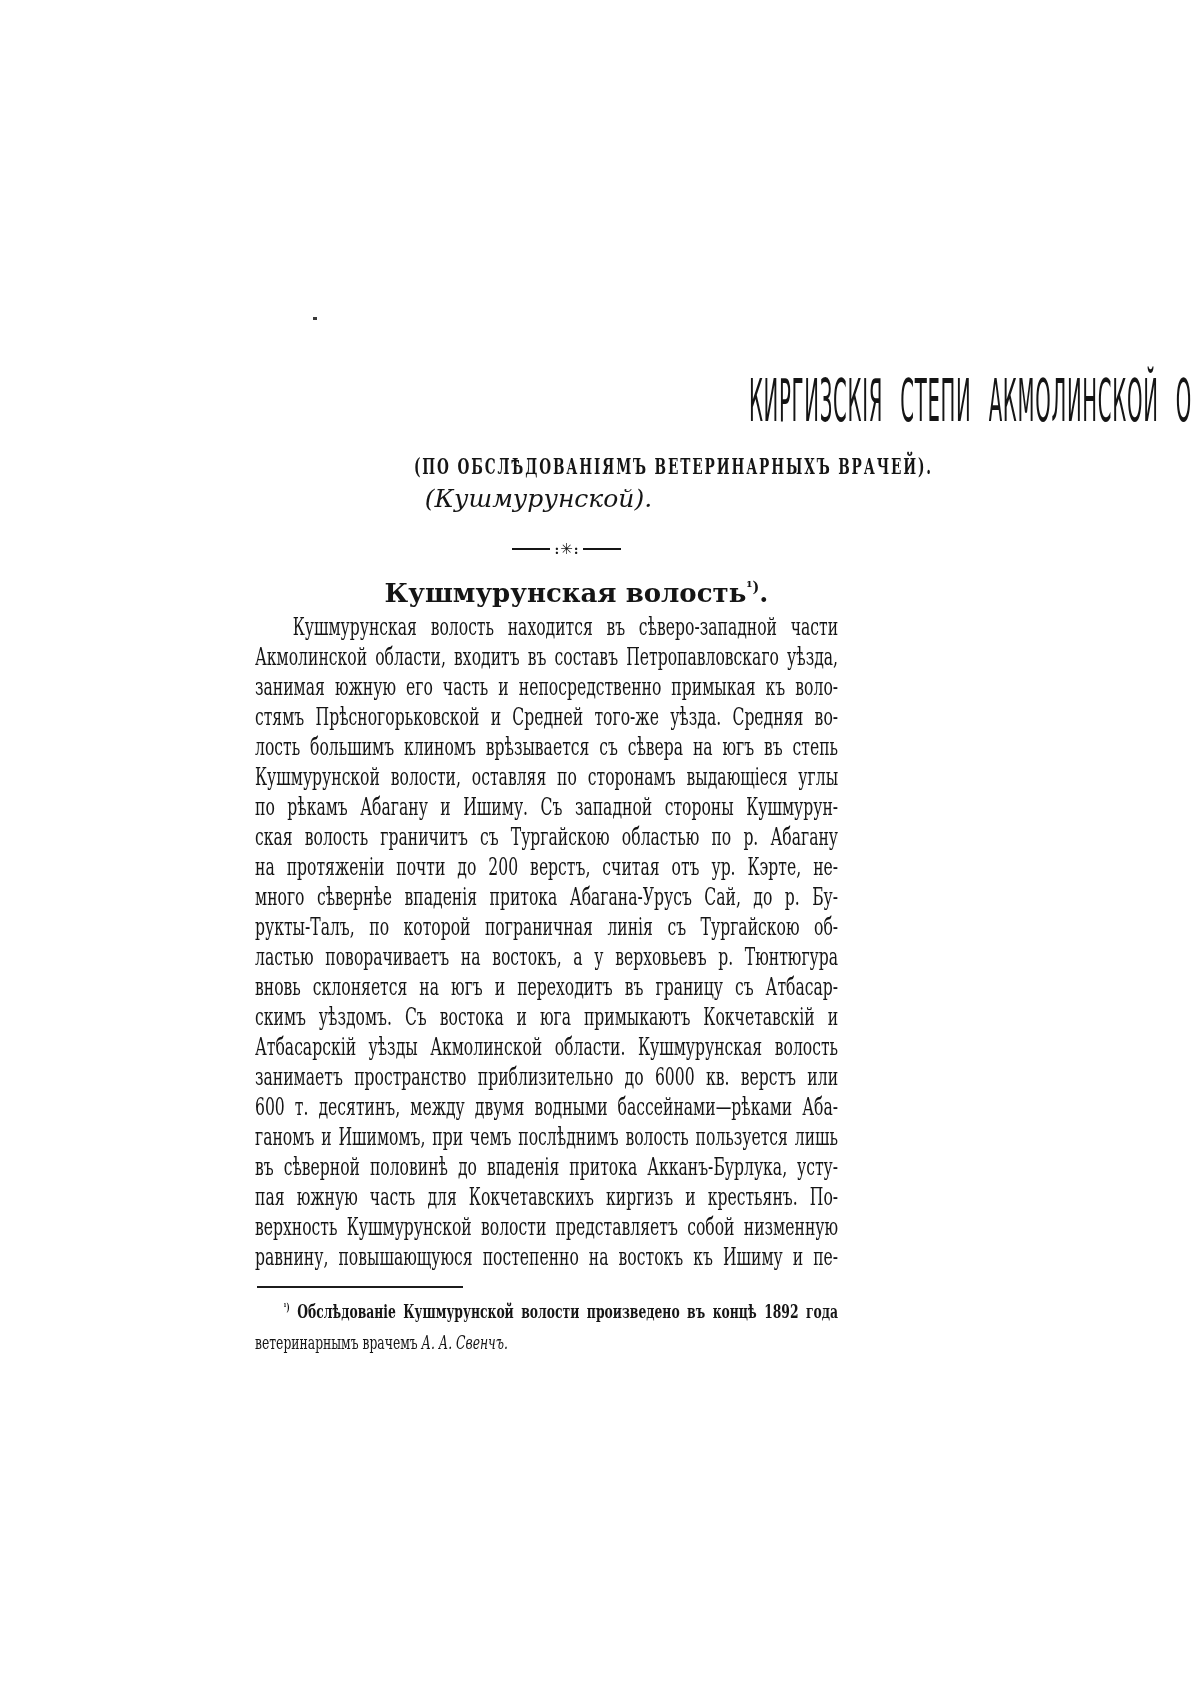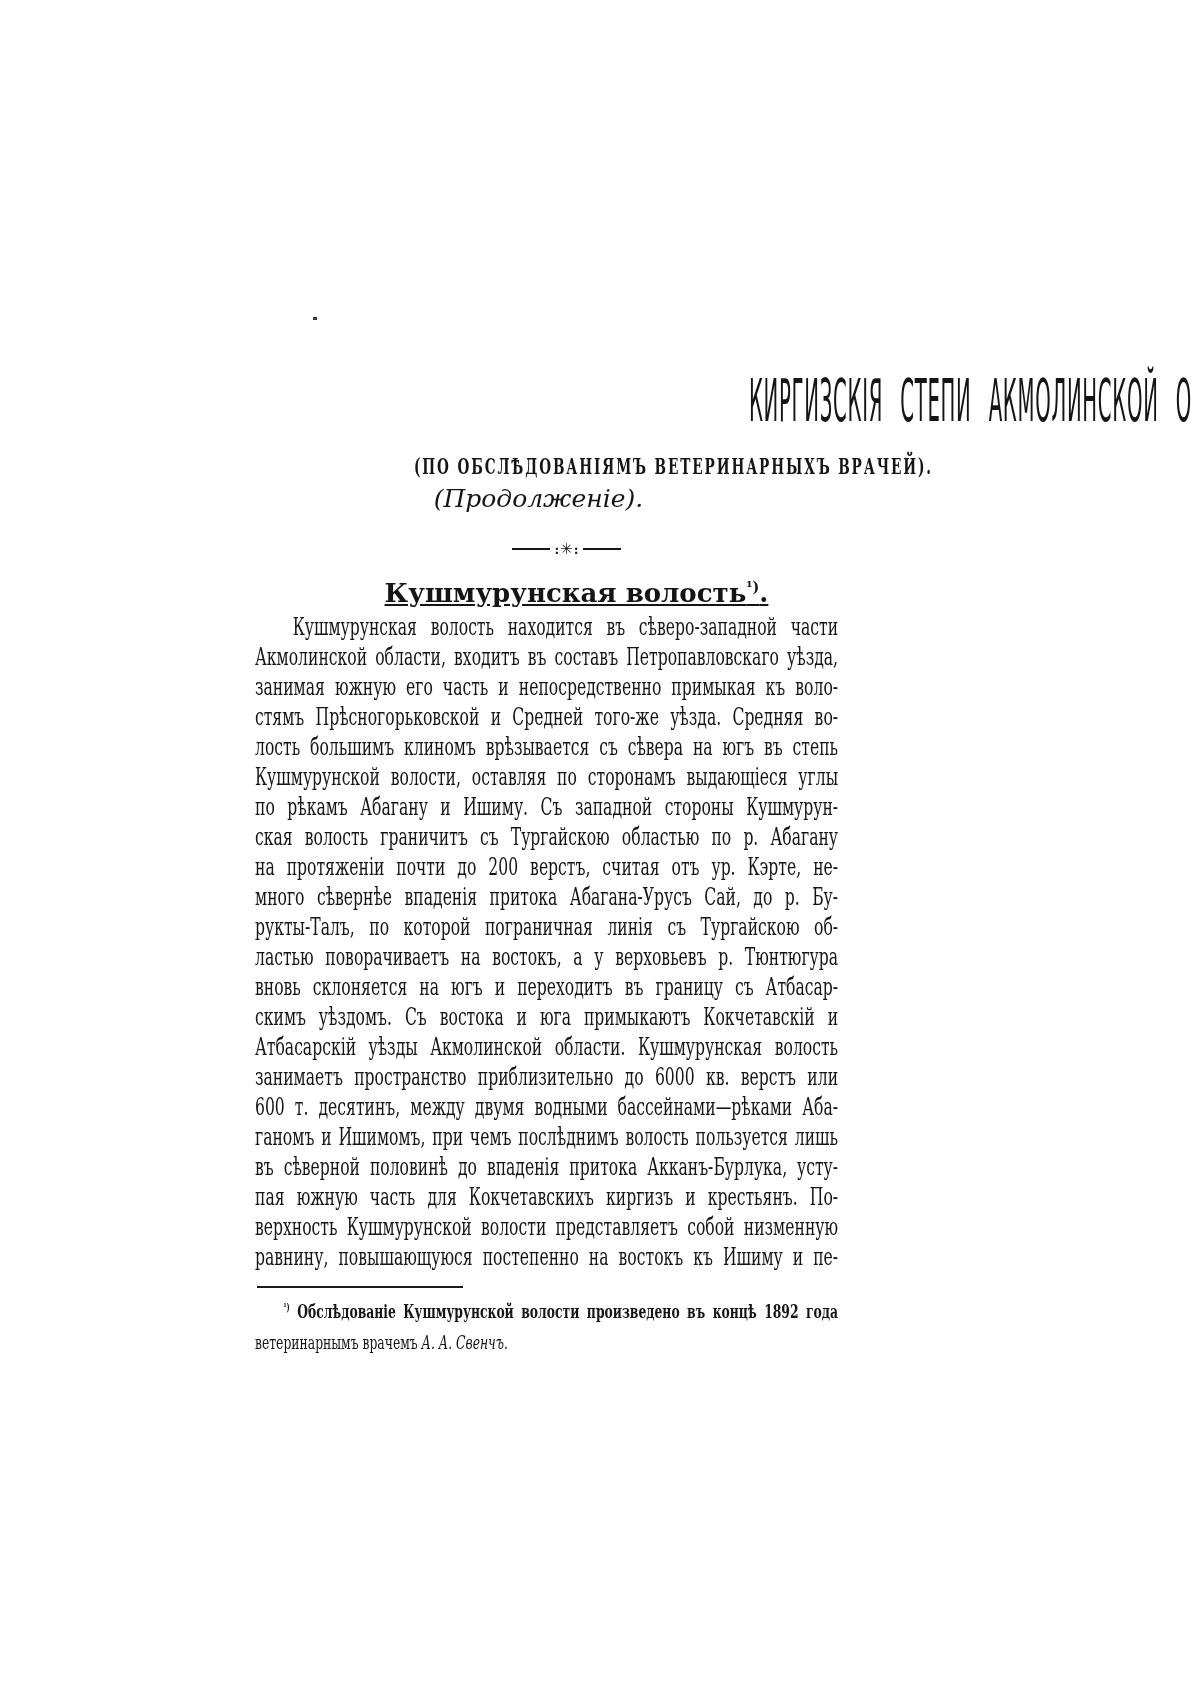--- a/index.html
+++ b/index.html
@@ -55,21 +55,20 @@
     height:18px;
   }
   .orn-line { width:38px; height:2px; background:var(--ink); margin:0 3px; }
   .orn-colon { font-size:13px; line-height:13px; font-weight:700; margin:0 1px; }
   .orn-star { font-family:"DejaVu Sans", sans-serif; font-size:15px; line-height:15px; }
   
   .heading {
     position:absolute; top:577px; left:30px; width:100%;
     text-align:center; font-weight:700; font-size:26px; line-height:32px;
     white-space:nowrap;
-    text-decoration:underline;
   }
   .fn-sup { font-size:0.55em; vertical-align:super; line-height:0; }
   
   .body-wrap { position:absolute; top:612px; left:0; width:583px; height:662px; }
   .body-scale {
     width:897px; transform:scaleX(0.65); transform-origin:left top;
     font-size:24px; line-height:30px;
   }
   .body-line { text-align:justify; text-align-last:justify; white-space:normal; height:30px; }
   .body-line:first-child { text-indent:58px; }
@@ -95,21 +94,21 @@
   <div class="col">
 
     <div class="title-row">
       <span class="title-text">КИРГИЗСКІЯ СТЕПИ АКМОЛИНСКОЙ ОБЛАСТИ</span>
     </div>
 
     <div class="subtitle-row">
       <span class="subtitle-text">(ПО ОБСЛѢДОВАНІЯМЪ ВЕТЕРИНАРНЫХЪ ВРАЧЕЙ).</span>
     </div>
 
-    <div class="continuation">(Продолженіе).</div>
+    <div class="continuation">(Кушмурунской).</div>
 
     <div class="ornament">
       <span class="orn-line"></span>
       <span class="orn-colon">:</span>
       <span class="orn-star">✳</span>
       <span class="orn-colon">:</span>
       <span class="orn-line"></span>
     </div>
 
     <div class="heading">

